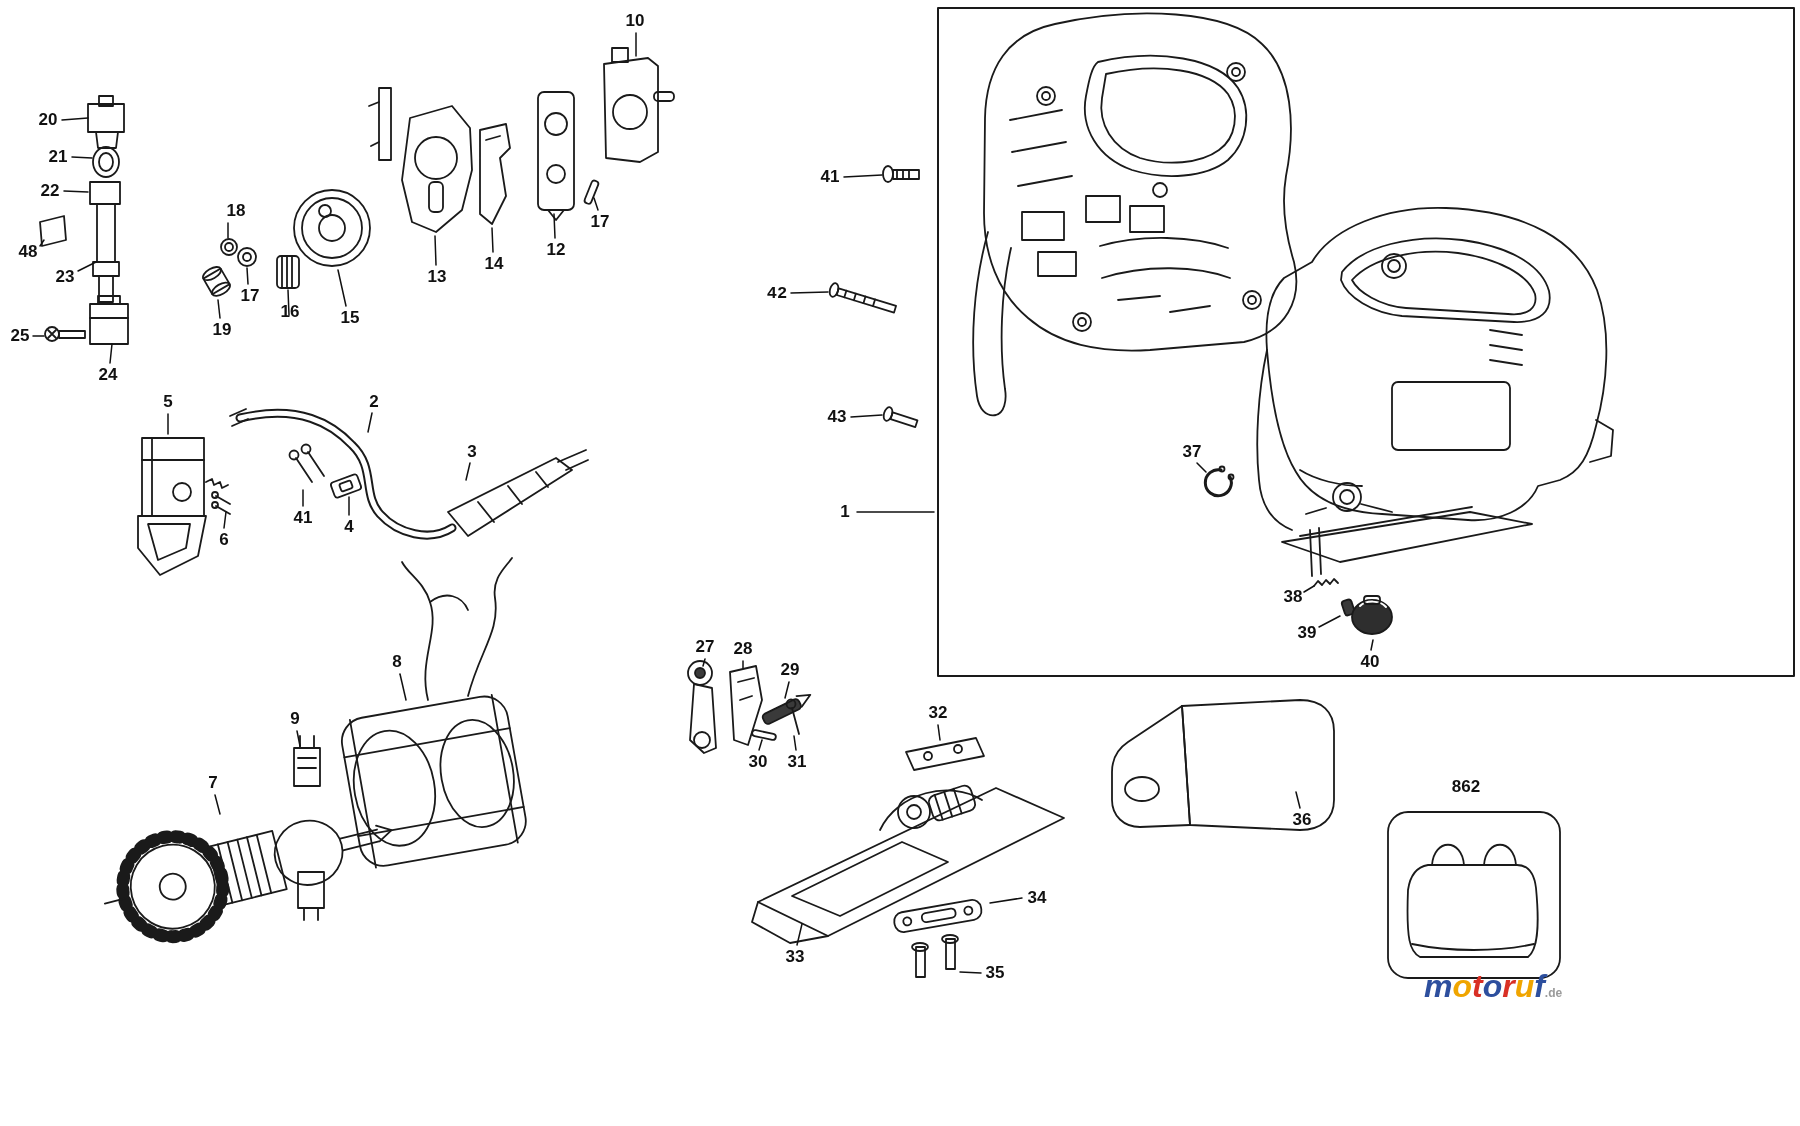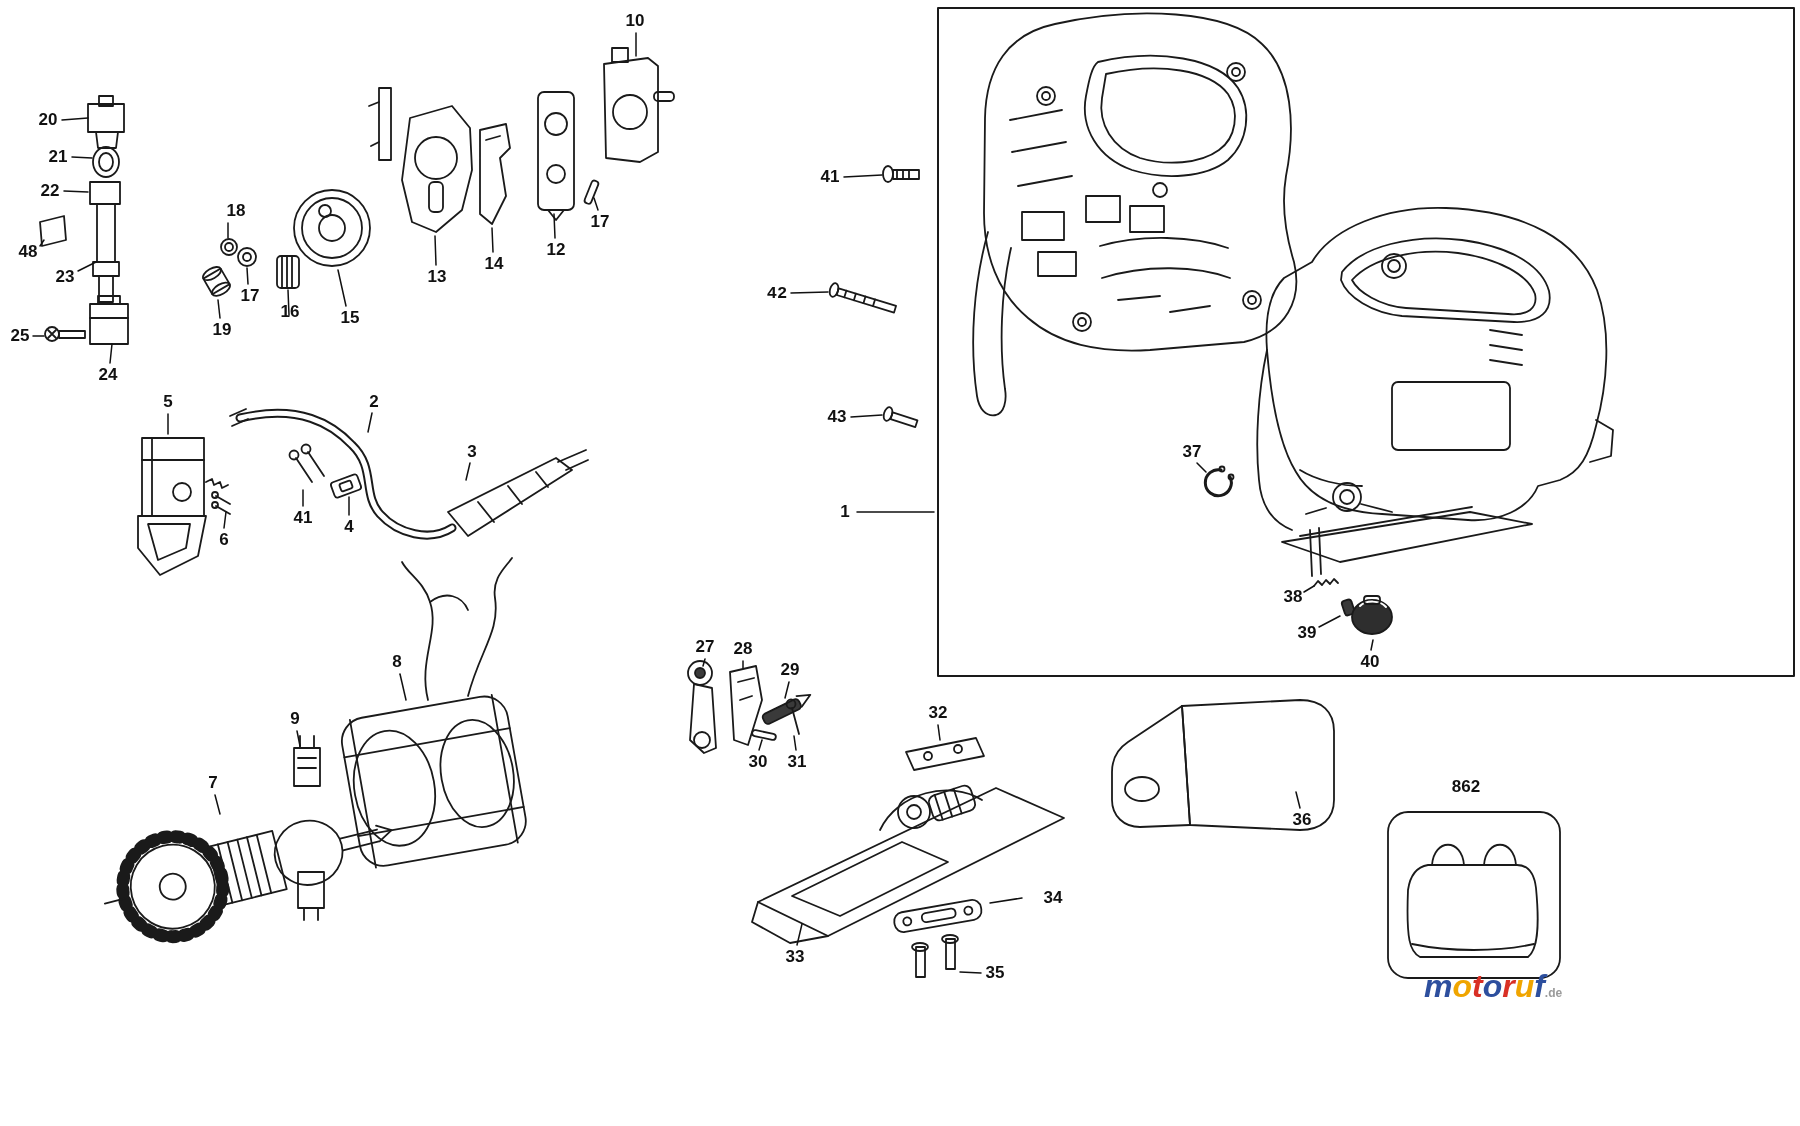--- a/index.html
+++ b/index.html
@@ -343,21 +343,21 @@
       <div class="part-label" style="left: 108px; top: 375px;">24</div>
       <div class="part-label" style="left: 20px; top: 336px;">25</div>
       <div class="part-label" style="left: 28px; top: 252px;">48</div>
       <div class="part-label" style="left: 705px; top: 647px;">27</div>
       <div class="part-label" style="left: 743px; top: 649px;">28</div>
       <div class="part-label" style="left: 790px; top: 670px;">29</div>
       <div class="part-label" style="left: 758px; top: 762px;">30</div>
       <div class="part-label" style="left: 797px; top: 762px;">31</div>
       <div class="part-label" style="left: 938px; top: 713px;">32</div>
       <div class="part-label" style="left: 795px; top: 957px;">33</div>
-      <div class="part-label" style="left: 1037px; top: 898px; margin-left: 16px;">34</div>
+      <div class="part-label" style="left: 1037px; top: 898px;">34</div>
       <div class="part-label" style="left: 995px; top: 973px;">35</div>
       <div class="part-label" style="left: 1302px; top: 820px;">36</div>
       <div class="part-label" style="left: 1192px; top: 452px;">37</div>
       <div class="part-label" style="left: 1293px; top: 597px;">38</div>
       <div class="part-label" style="left: 1307px; top: 633px;">39</div>
       <div class="part-label" style="left: 1370px; top: 662px;">40</div>
       <div class="part-label" style="left: 830px; top: 177px;">41</div>
       <div class="part-label" style="left: 303px; top: 518px;">41</div>
       <div class="part-label" style="left: 777px; top: 293px; font-family: Liberation Mono, monospace;">42</div>
       <div class="part-label" style="left: 837px; top: 417px;">43</div>

